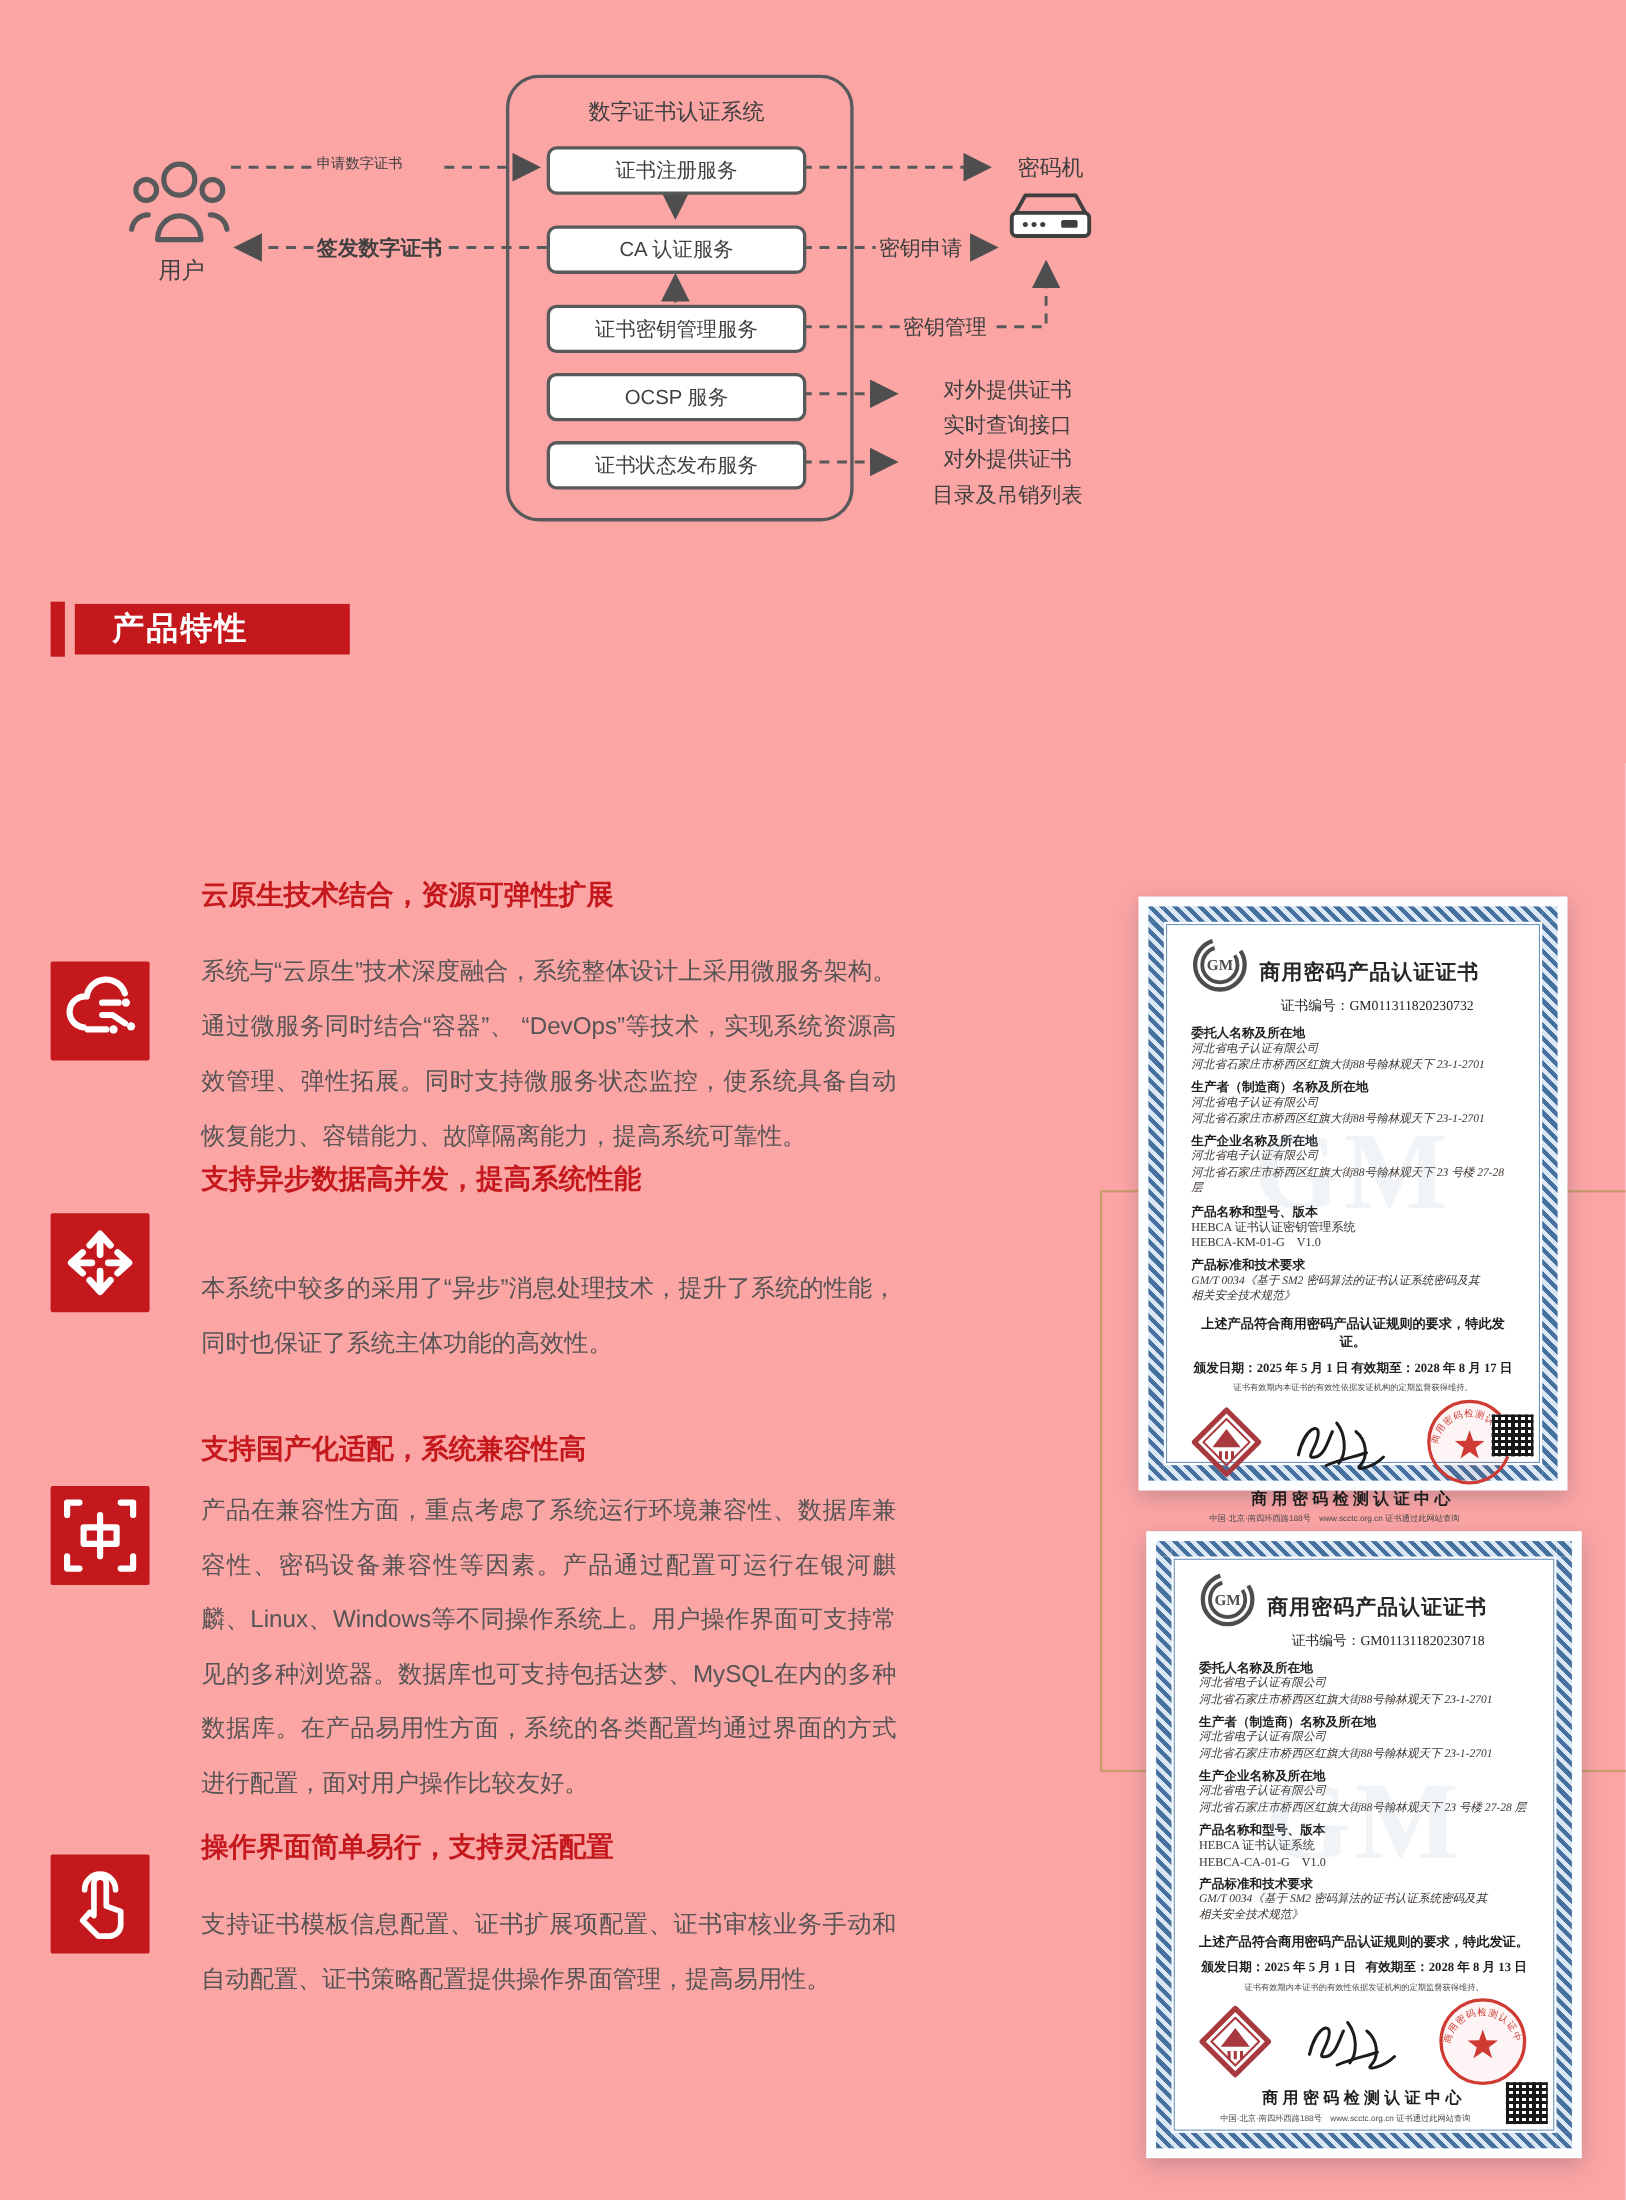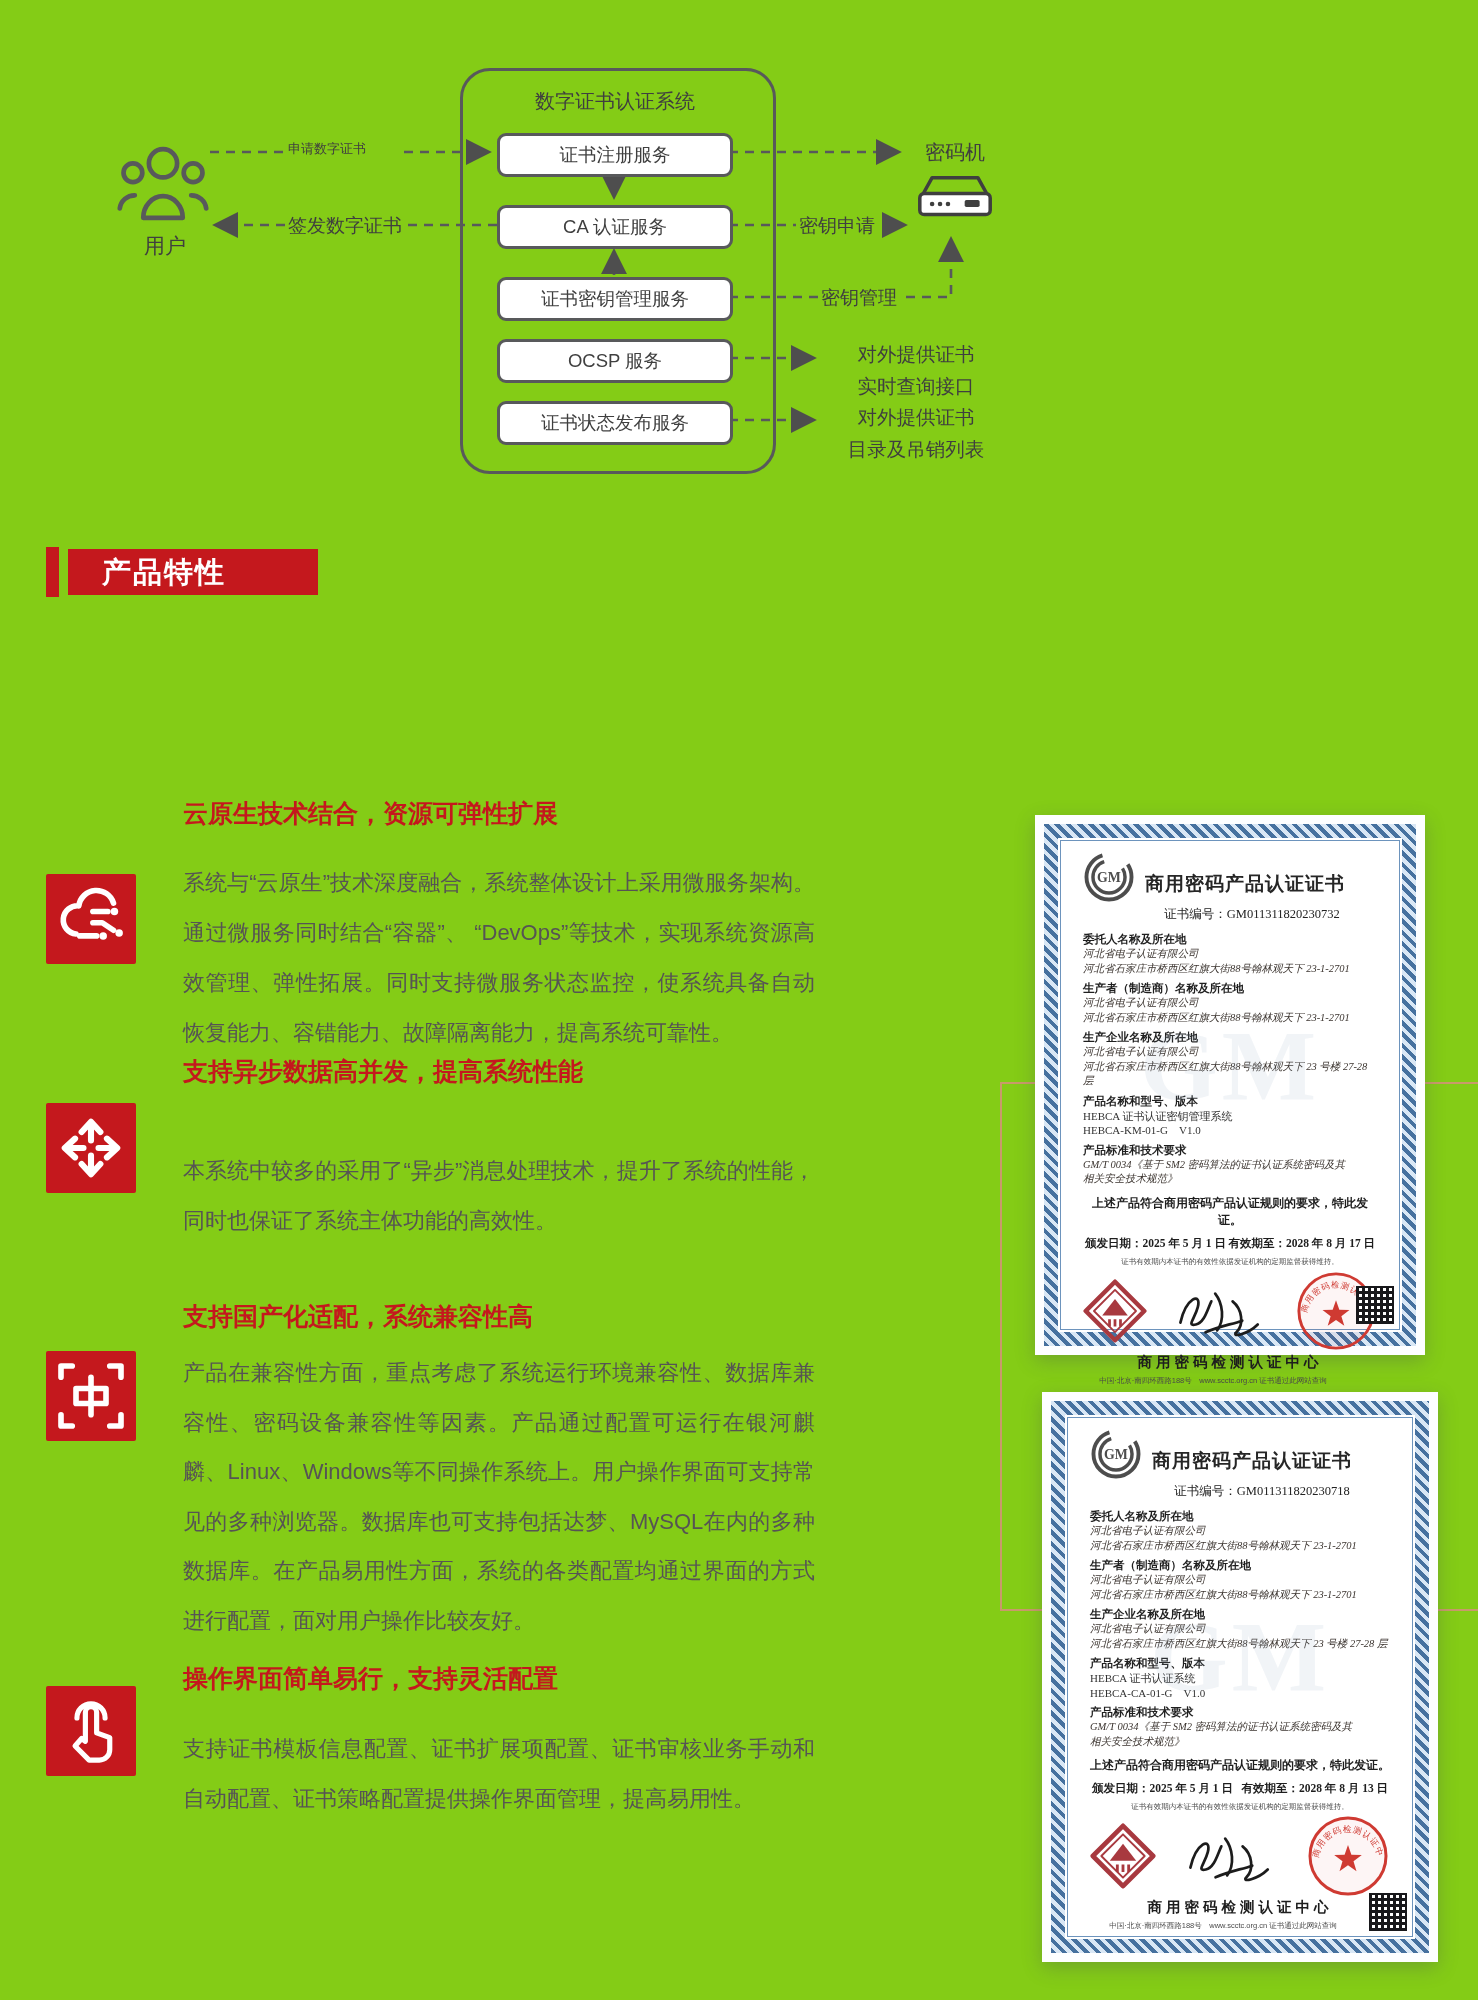--- a/index.html
+++ b/index.html
@@ -1,16 +1,16 @@
 <!DOCTYPE html>
 <html><head>
 <meta charset="utf-8">
 <style>
   html,body{margin:0;padding:0;background:#fff;}
-  .page{position:relative;width:1478px;height:2000px;background:#84cc16;overflow:hidden;
+  .page{position:relative;width:1478px;height:2000px;background:#fca5a5;overflow:hidden;
         font-family:"Liberation Sans",sans-serif;color:#3f3f3f;}
   
   .diag-label{position:absolute;white-space:nowrap;color:#3f3f3f;}
   .sys-box{position:absolute;left:460px;top:68px;width:310px;height:400px;
            border:3.5px solid #58595b;border-radius:30px;}
   .sys-title{position:absolute;left:460px;top:88px;width:310px;text-align:center;
              font-size:20px;color:#3f3f3f;}
   .svc-box{position:absolute;left:497px;width:230px;height:38px;border:3px solid #58595b;
            border-radius:9px;background:#fff;text-align:center;line-height:38px;font-size:18.5px;}
   
@@ -97,21 +97,21 @@
     <circle cx="50" cy="26" r="15"></circle>
     <path d="M29 84 a21 23 0 0 1 42 0 Z" stroke-linejoin="round"></path>
     <circle cx="18" cy="36" r="10"></circle>
     <circle cx="82" cy="36" r="10"></circle>
     <path d="M4 74 a16 16 0 0 1 16 -14"></path>
     <path d="M96 74 a16 16 0 0 0 -16 -14"></path>
   </svg>
   <div class="diag-label" style="left:130px;top:232px;width:70px;text-align:center;font-size:21px;z-index:2;">用户</div>
 
   <div class="diag-label" style="left:288px;top:140px;font-size:13px;z-index:2;">申请数字证书</div>
-  <div class="diag-label" style="left:288px;top:213px;font-size:19px;z-index:2;">签发数字证书</div>
+  <div class="diag-label" style="left:288px;top:213px;font-size:19px;z-index:2;font-weight:bold;">签发数字证书</div>
 
   <div class="diag-label" style="left:913px;top:139px;width:84px;text-align:center;font-size:20px;z-index:2;">密码机</div>
   <svg style="position:absolute;left:911px;top:170px;z-index:2;" width="88" height="54" viewBox="0 0 100 60" fill="none" stroke="#3f3f3f" stroke-width="4" stroke-linejoin="round">
     <path d="M14 26 L24 8 H76 L86 26"></path>
     <rect x="10" y="26" width="80" height="24" rx="5" fill="#fff"></rect>
     <circle cx="24" cy="38" r="2.6" fill="#3f3f3f" stroke="none"></circle>
     <circle cx="33" cy="38" r="2.6" fill="#3f3f3f" stroke="none"></circle>
     <circle cx="42" cy="38" r="2.6" fill="#3f3f3f" stroke="none"></circle>
     <rect x="61" y="33.5" width="17" height="8" rx="2" fill="#3f3f3f" stroke="none"></rect>
   </svg>

